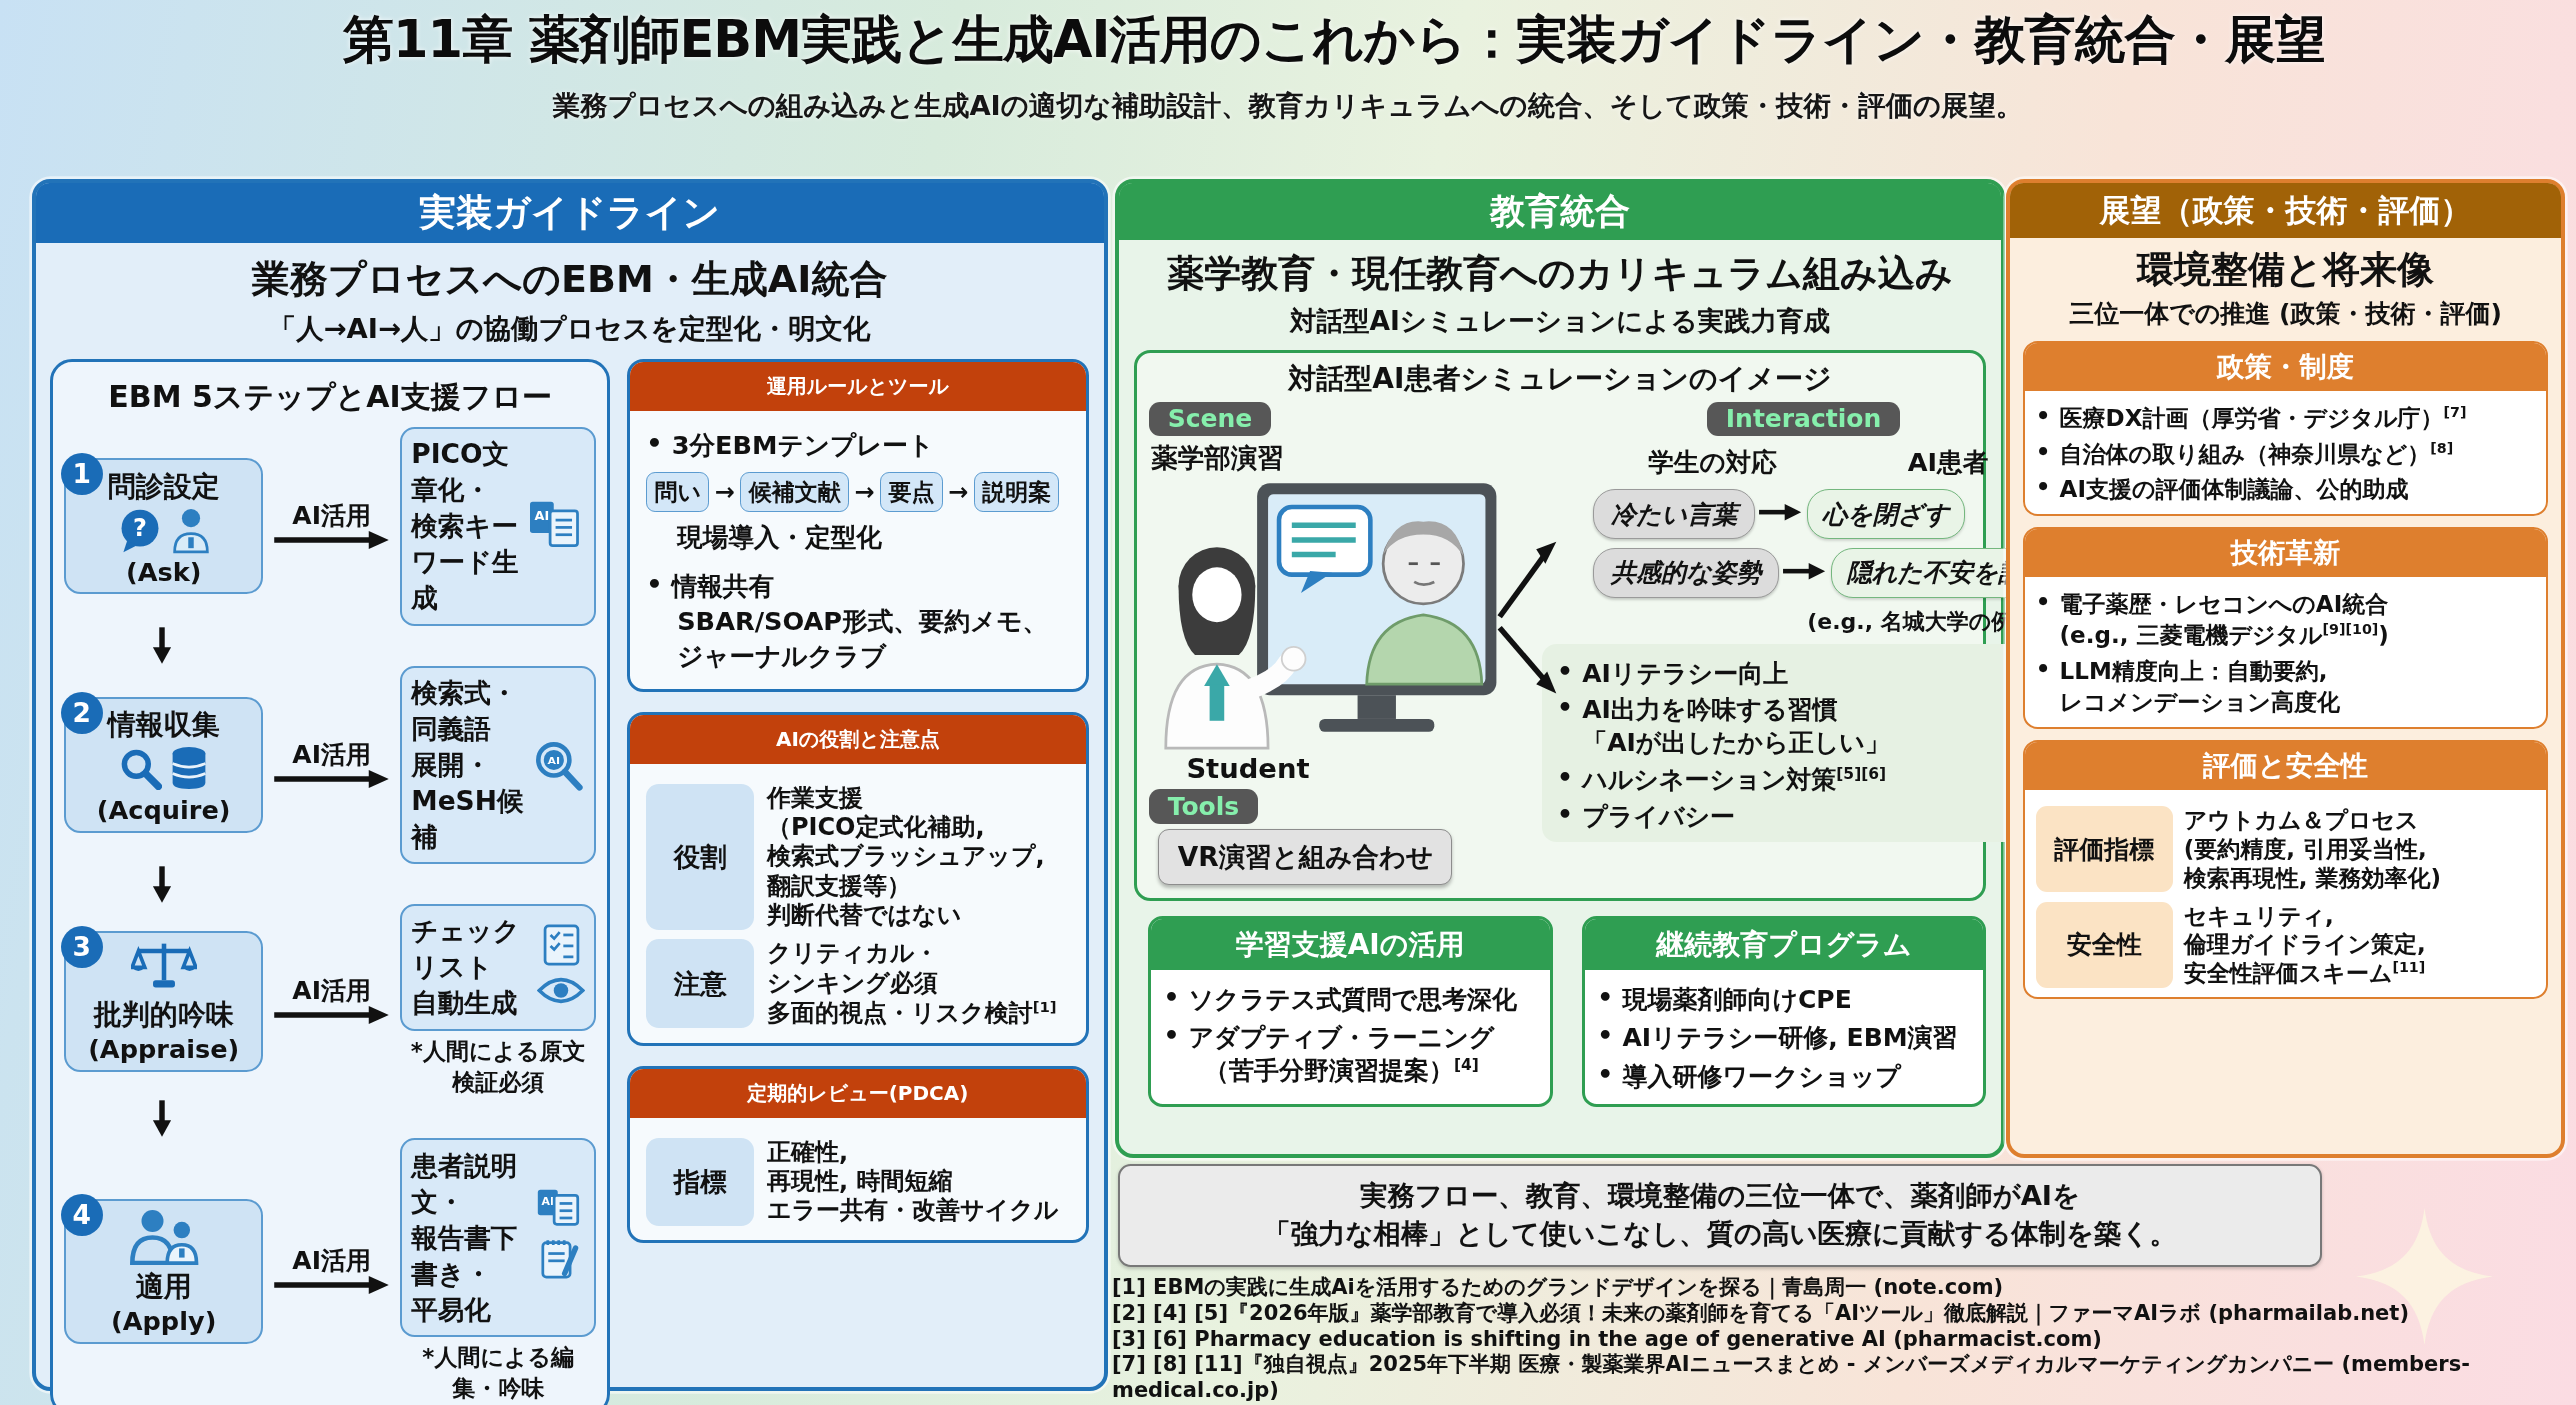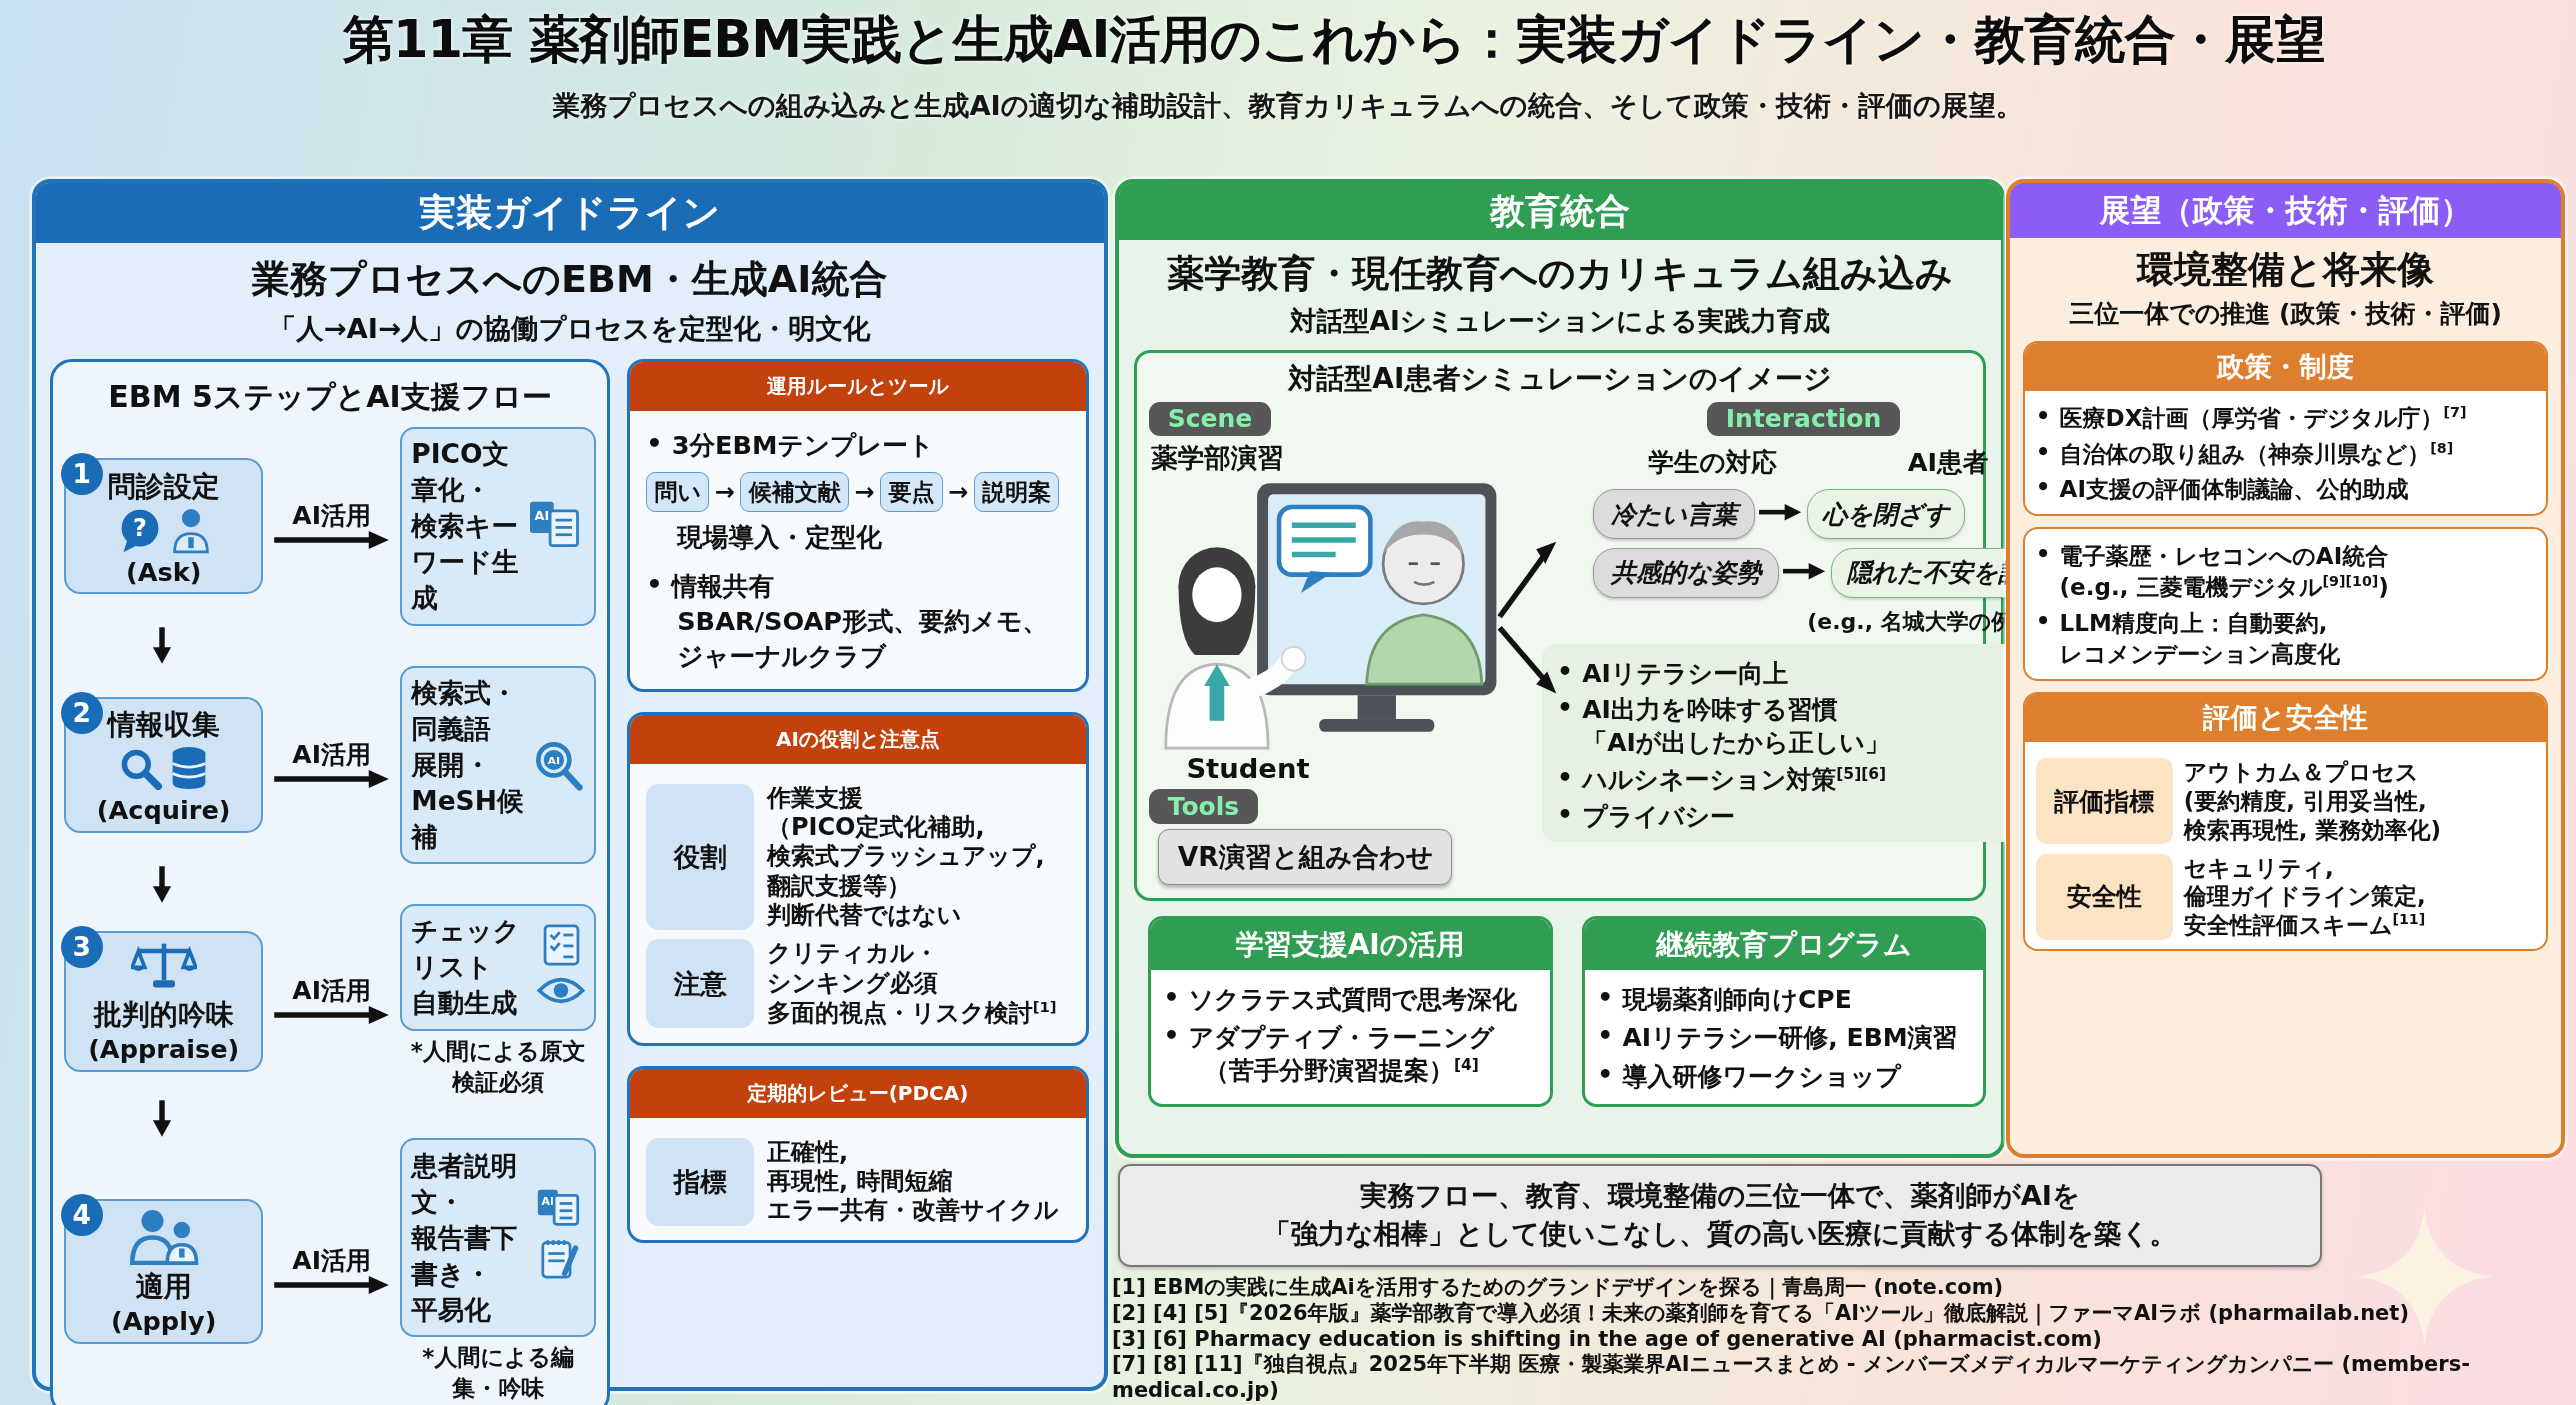--- a/index.html
+++ b/index.html
@@ -95,21 +95,21 @@
 
   .mid-bottom{display:flex;gap:29px;margin:14.6px 14.6px 0 14.6px;padding-left:14px;}
   .green-box{flex:1;background:#ffffff;border:3.7px solid #2f9e52;border-radius:14.6px;overflow:hidden;}
   .green-box .col-header{background:#2f9e52;font-size:28px;line-height:51px;height:51px;border-radius:0;}
   .green-box .sub-body{padding:7.3px 12.8px 11px 12.8px;}
   .green-box .bullet-line{font-size:25px;}
   .center-sub{text-align:center;}
 
   
   .col-right{left:2000px;top:179px;width:551px;height:971px;background:#fceede;border:4.6px solid #de7f2e;}
-  .col-right .col-header{background:#8b5cf6;font-size:31px;line-height:55px;height:55px;}
+  .col-right .col-header{background:#a16207;font-size:31px;line-height:55px;height:55px;}
   .right-title{font-size:37px;font-weight:900;text-align:center;margin-top:7.3px;}
   .right-subtitle{font-size:25px;font-weight:900;text-align:center;margin-top:1.8px;}
   .orange-box{margin:11px 12.8px 0 12.8px;background:#fff;border:2.7px solid #de7f2e;border-radius:14.6px;overflow:hidden;}
   .orange-box .col-header{background:#de7f2e;font-size:27.4px;line-height:48px;height:48px;border-radius:0;}
   .orange-box .sub-body{padding:7.3px 11px 9.1px 11px;}
   .orange-box .bullet-line{font-size:23px;margin-top:4.6px;}
   .eval-row{display:flex;gap:11px;margin-top:9.1px;align-items:stretch;}
   .eval-chip{background:#fbe3c4;border-radius:11px;width:137px;display:flex;align-items:center;justify-content:center;
     font-size:25px;font-weight:900;flex-shrink:0;text-align:center;}
   .eval-text{font-size:23px;font-weight:900;line-height:1.25;}
@@ -558,20 +558,21 @@
             <span><span>自治体の取り組み（神奈川県など）</span><sup>[8]</sup></span>
           </div>
         <div class="bullet-line">
             <span>•</span>
             <span>AI支援の評価体制議論、公的助成</span>
           </div>
       </div>
     </div>
 
     <div class="orange-box">
+      <div class="col-header">技術革新</div>
       <div class="sub-body">
         <div class="bullet-line">
             <span>•</span>
             <span><span class="pre">電子薬歴・レセコンへのAI統合
 (e.g., 三菱電機デジタル</span><sup>[9][10]</sup><span>)</span></span>
           </div>
         <div class="bullet-line">
             <span>•</span>
             <span class="pre">LLM精度向上：自動要約,
 レコメンデーション高度化</span>

